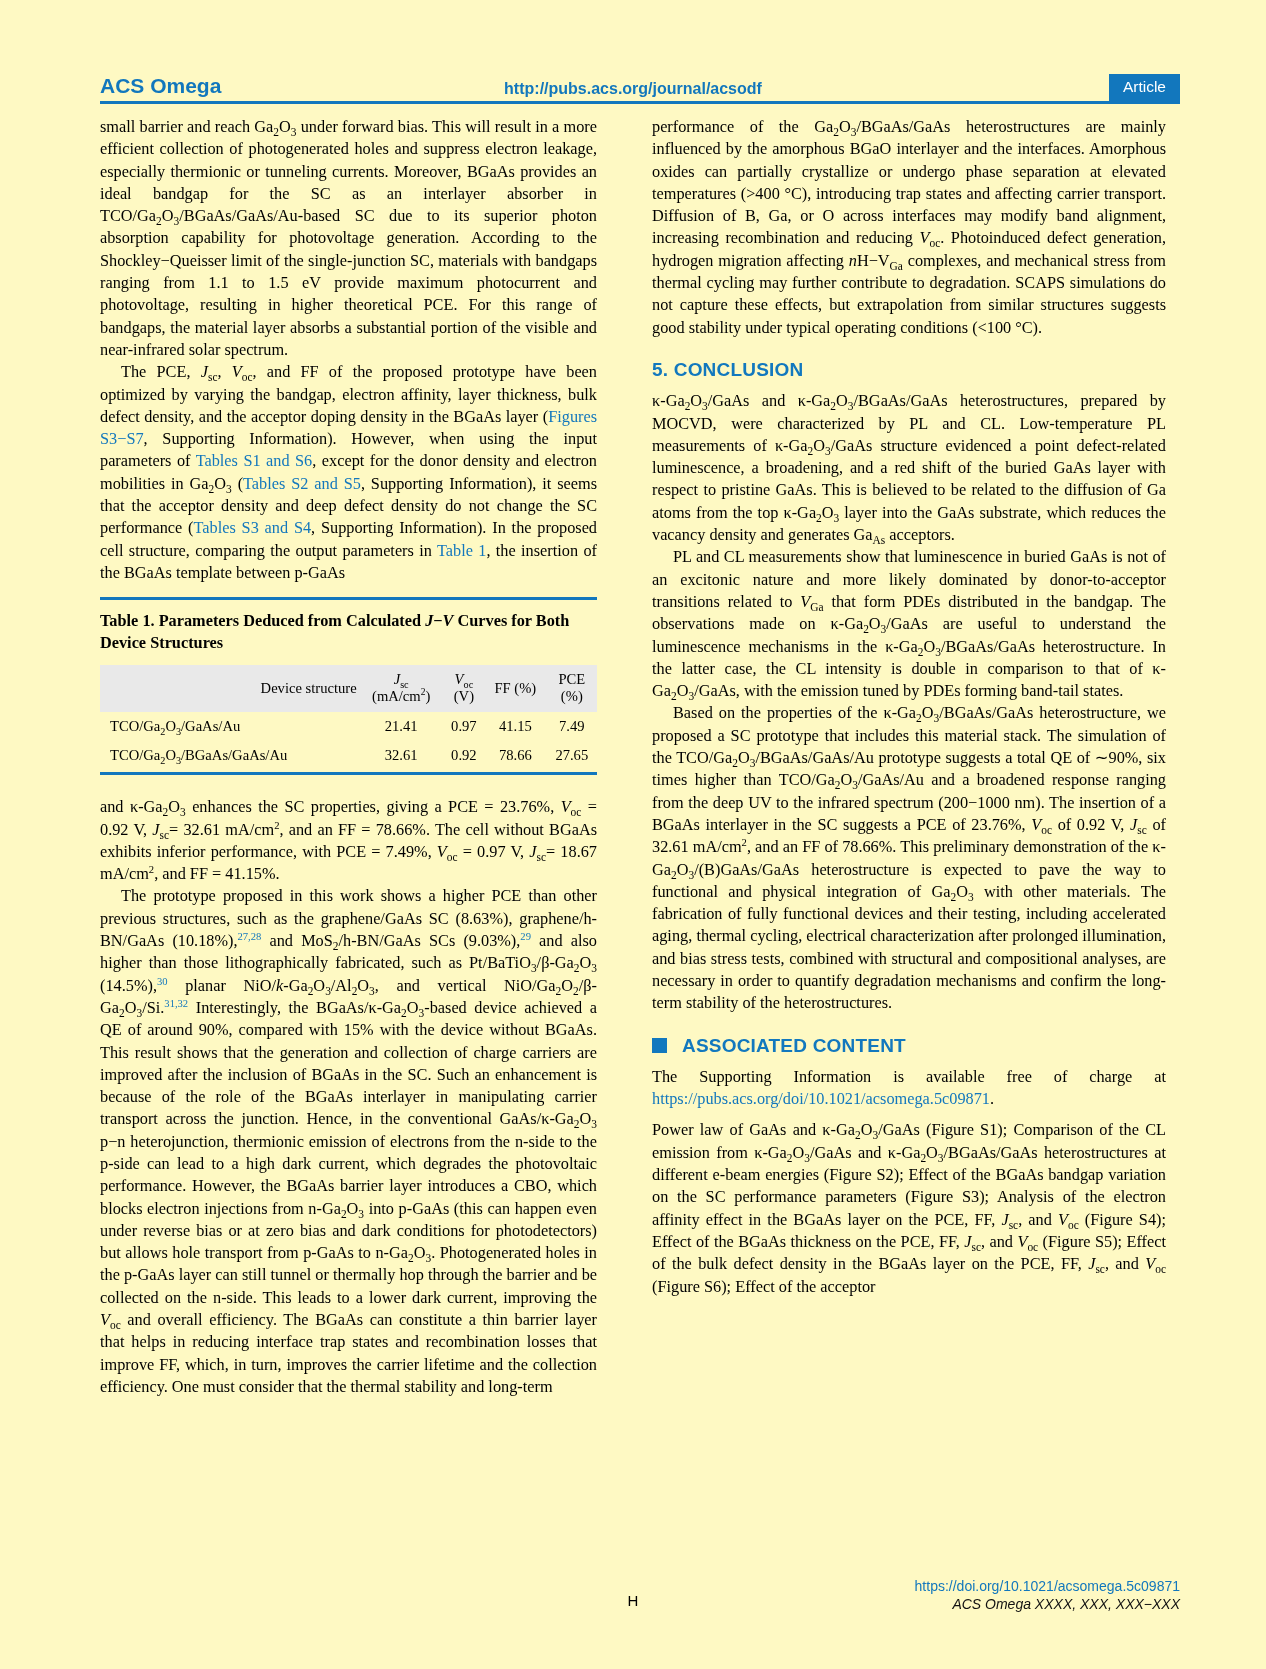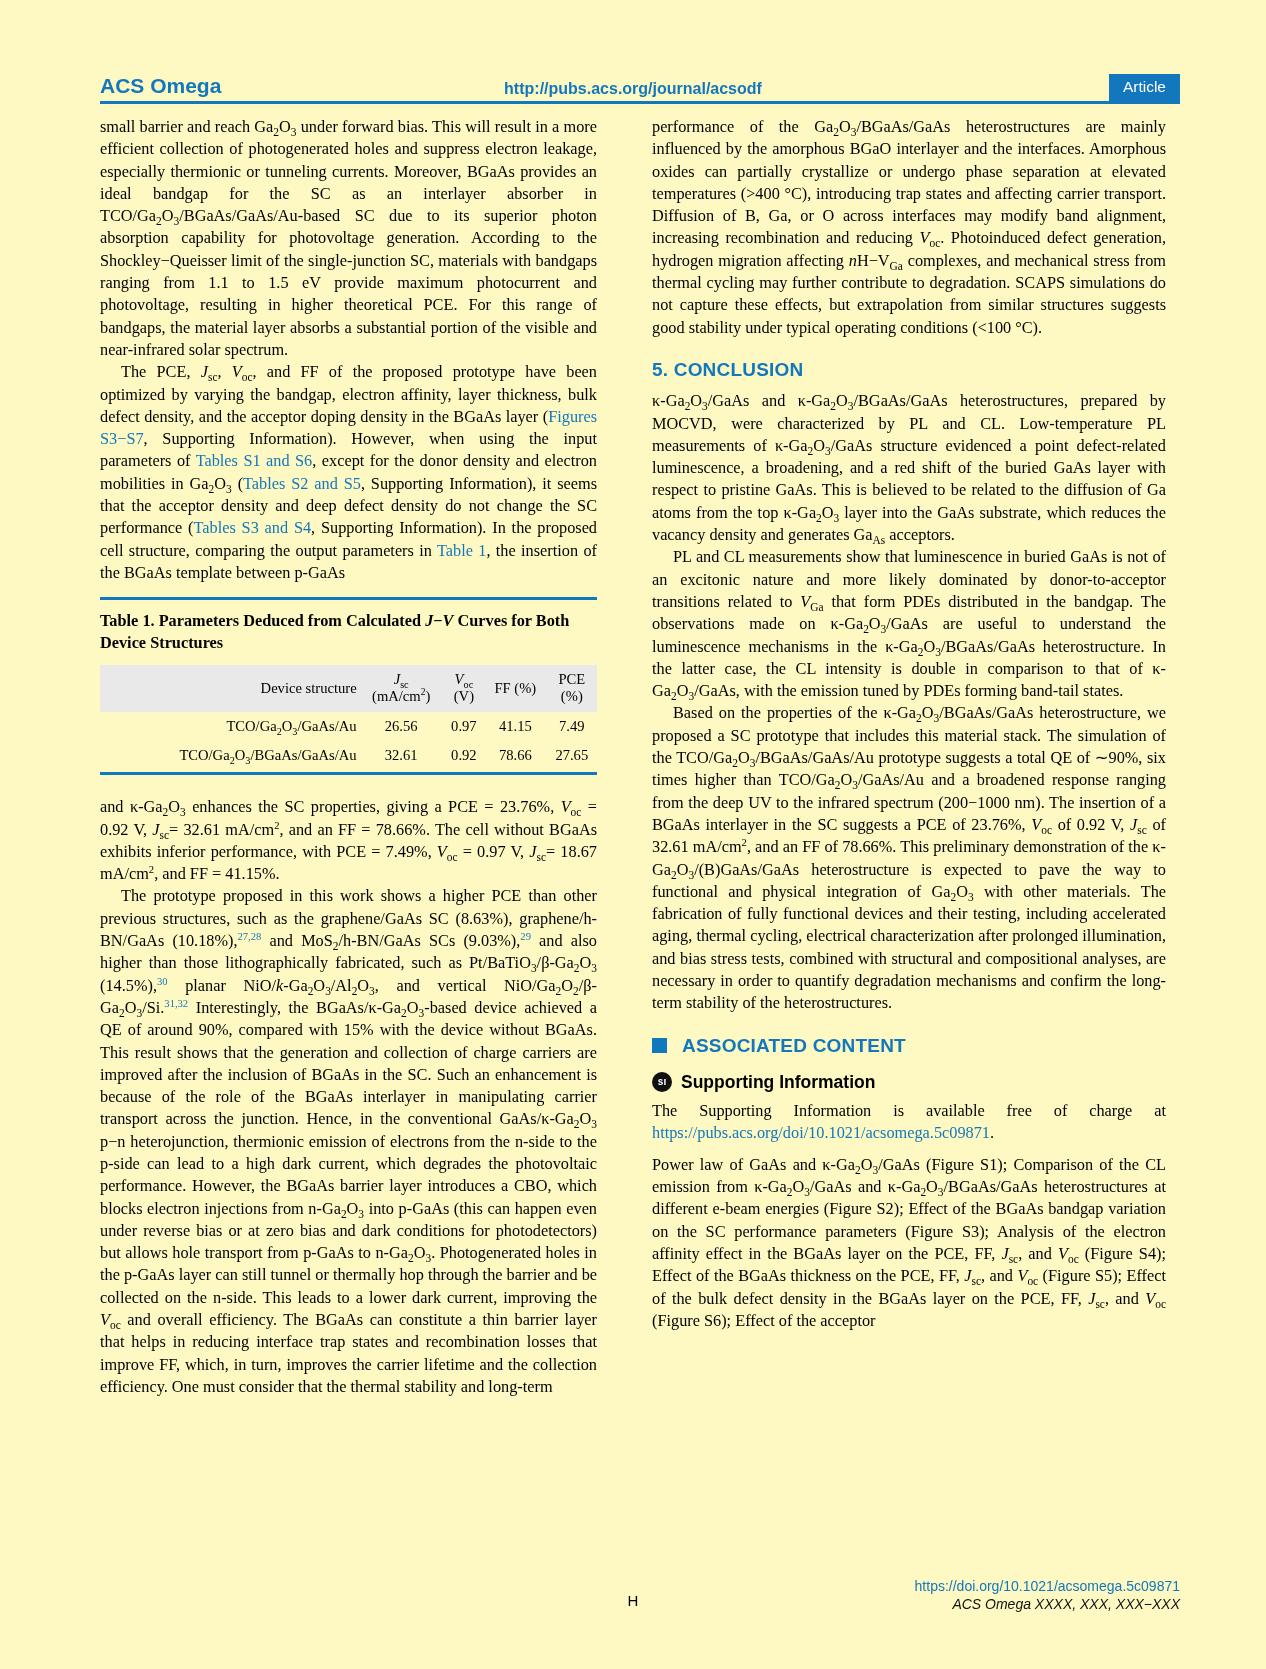--- a/index.html
+++ b/index.html
@@ -27,21 +27,21 @@
   
   .tablebox{margin:0;}
   .trule{height:3px;background:#1277bd;}
   .trule.top{margin-top:13px;}
   .trule.bot{margin-top:2px;}
   .tcaption{margin:10px 0 12px 0;font-weight:bold;font-size:16.3px;line-height:21.5px;text-align:left;}
   table.t1{width:100%;border-collapse:collapse;font-size:14.6px;line-height:17px;}
   table.t1 th{background:#e9e9e9;font-weight:normal;text-align:center;vertical-align:middle;
         padding:6px 2px 7px 2px;}
   table.t1 td{padding:6px 2px 6px 2px;text-align:center;vertical-align:middle;}
-  table.t1 td.dev{text-align:right;padding-left:10px;}
+  table.t1 td.dev{text-align:left;padding-left:10px;}
   table.t1 th.dev{text-align:right;}
   
   .section-heading{font-family:"Liberation Sans",sans-serif;font-weight:bold;font-size:19px;
         color:#1278be;margin:20px 0 9px 0;text-align:left;letter-spacing:0.2px;}
   .assoc{display:flex;align-items:center;}
   .sq{display:inline-block;width:15px;height:15px;background:#1278be;margin-right:15px;flex:0 0 auto;}
   .si-heading{font-family:"Liberation Sans",sans-serif;font-weight:bold;font-size:17.5px;color:#000;
         margin:14px 0 7px 0;display:flex;align-items:center;text-align:left;}
   .si-badge{display:inline-flex;align-items:center;justify-content:center;width:20px;height:20px;
         border-radius:50%;background:#101010;color:#fff;font-size:10px;font-weight:bold;
@@ -78,21 +78,21 @@
             <th class="dev">Device structure</th>
             <th><i>J</i><sub>sc</sub><br>(mA/cm<sup>2</sup>)</th>
             <th><i>V</i><sub>oc</sub><br>(V)</th>
             <th>FF (%)</th>
             <th>PCE<br>(%)</th>
           </tr>
         </thead>
         <tbody>
           <tr>
             <td class="dev">TCO/Ga<sub>2</sub>O<sub>3</sub>/GaAs/Au</td>
-            <td>26.56</td>
+            <td>21.41</td>
             <td>0.97</td>
             <td>41.15</td>
             <td>7.49</td>
           </tr>
           <tr>
             <td class="dev">TCO/Ga<sub>2</sub>O<sub>3</sub>/BGaAs/GaAs/Au</td>
             <td>32.61</td>
             <td>0.92</td>
             <td>78.66</td>
             <td>27.65</td>
@@ -112,24 +112,20 @@
     <h2 class="section-heading">5. CONCLUSION</h2>
     <p class="para">κ-Ga<sub>2</sub>O<sub>3</sub>/GaAs and κ-Ga<sub>2</sub>O<sub>3</sub>/BGaAs/GaAs heterostructures, prepared by MOCVD, were characterized by PL and CL. Low-temperature PL measurements of κ-Ga<sub>2</sub>O<sub>3</sub>/GaAs structure evidenced a point defect-related luminescence, a broadening, and a red shift of the buried GaAs layer with respect to pristine GaAs. This is believed to be related to the diffusion of Ga atoms from the top κ-Ga<sub>2</sub>O<sub>3</sub> layer into the GaAs substrate, which reduces the vacancy density and generates Ga<sub>As</sub> acceptors.</p>
     <p class="para indent">PL and CL measurements show that luminescence in buried GaAs is not of an excitonic nature and more likely dominated by donor-to-acceptor transitions related to <i>V</i><sub>Ga</sub> that form PDEs distributed in the bandgap. The observations made on κ-Ga<sub>2</sub>O<sub>3</sub>/GaAs are useful to understand the luminescence mechanisms in the κ-Ga<sub>2</sub>O<sub>3</sub>/BGaAs/GaAs heterostructure. In the latter case, the CL intensity is double in comparison to that of κ-Ga<sub>2</sub>O<sub>3</sub>/GaAs, with the emission tuned by PDEs forming band-tail states.</p>
     <p class="para indent">Based on the properties of the κ-Ga<sub>2</sub>O<sub>3</sub>/BGaAs/GaAs heterostructure, we proposed a SC prototype that includes this material stack. The simulation of the TCO/Ga<sub>2</sub>O<sub>3</sub>/BGaAs/GaAs/Au prototype suggests a total QE of ∼90%, six times higher than TCO/Ga<sub>2</sub>O<sub>3</sub>/GaAs/Au and a broadened response ranging from the deep UV to the infrared spectrum (200−1000 nm). The insertion of a BGaAs interlayer in the SC suggests a PCE of 23.76%, <i>V</i><sub>oc</sub> of 0.92 V, <i>J</i><sub>sc</sub> of 32.61 mA/cm<sup>2</sup>, and an FF of 78.66%. This preliminary demonstration of the κ-Ga<sub>2</sub>O<sub>3</sub>/(B)GaAs/GaAs heterostructure is expected to pave the way to functional and physical integration of Ga<sub>2</sub>O<sub>3</sub> with other materials. The fabrication of fully functional devices and their testing, including accelerated aging, thermal cycling, electrical characterization after prolonged illumination, and bias stress tests, combined with structural and compositional analyses, are necessary in order to quantify degradation mechanisms and confirm the long-term stability of the heterostructures.</p>
 
     <h2 class="section-heading assoc">
       <span class="sq"></span>
       <span>ASSOCIATED CONTENT</span>
     </h2>
 
-    <h3 class="si-heading">
-      <span class="si-badge">sı</span>
-      <span>Supporting Information</span>
-    </h3>
 
     <p class="para">The Supporting Information is available free of charge at <span class="link">https://pubs.acs.org/doi/10.1021/acsomega.5c09871</span>.</p>
     <p class="para block-indent" style="margin-top:9px;">Power law of GaAs and κ-Ga<sub>2</sub>O<sub>3</sub>/GaAs (Figure S1); Comparison of the CL emission from κ-Ga<sub>2</sub>O<sub>3</sub>/GaAs and κ-Ga<sub>2</sub>O<sub>3</sub>/BGaAs/GaAs heterostructures at different e-beam energies (Figure S2); Effect of the BGaAs bandgap variation on the SC performance parameters (Figure S3); Analysis of the electron affinity effect in the BGaAs layer on the PCE, FF, <i>J</i><sub>sc</sub>, and <i>V</i><sub>oc</sub> (Figure S4); Effect of the BGaAs thickness on the PCE, FF, <i>J</i><sub>sc</sub>, and <i>V</i><sub>oc</sub> (Figure S5); Effect of the bulk defect density in the BGaAs layer on the PCE, FF, <i>J</i><sub>sc</sub>, and <i>V</i><sub>oc</sub> (Figure S6); Effect of the acceptor</p>
   </div>
 
   <div class="page-letter">H</div>
   <div class="footer-right">
     <div class="footer-doi">https://doi.org/10.1021/acsomega.5c09871</div>
     <div class="footer-cite">ACS Omega XXXX, XXX, XXX−XXX</div>
   </div>

